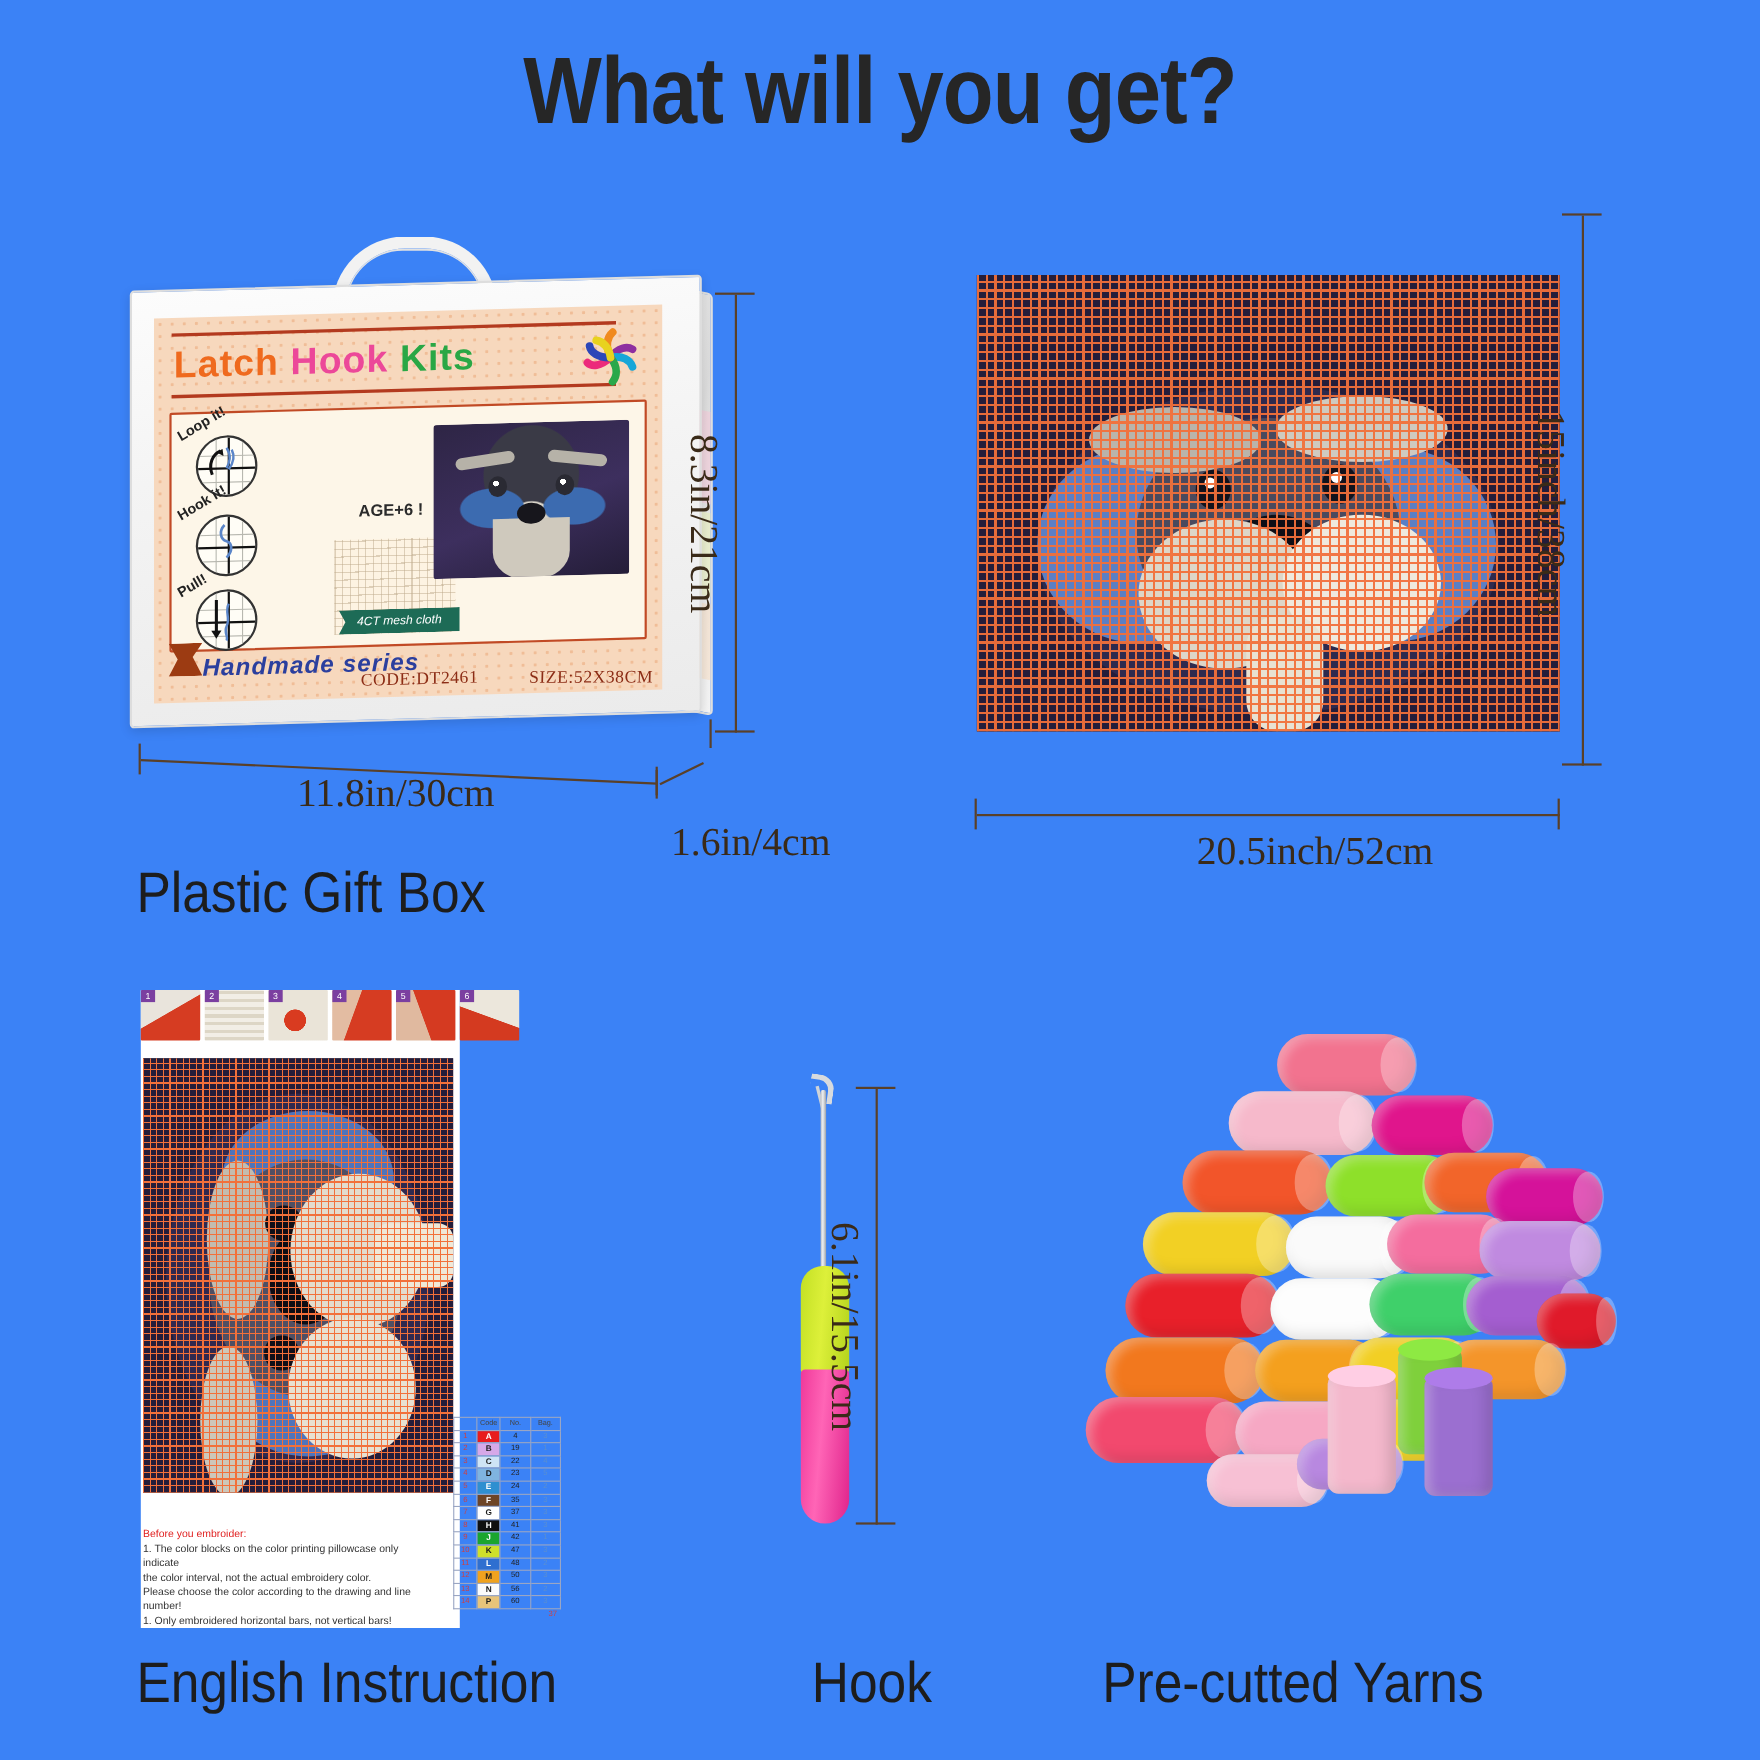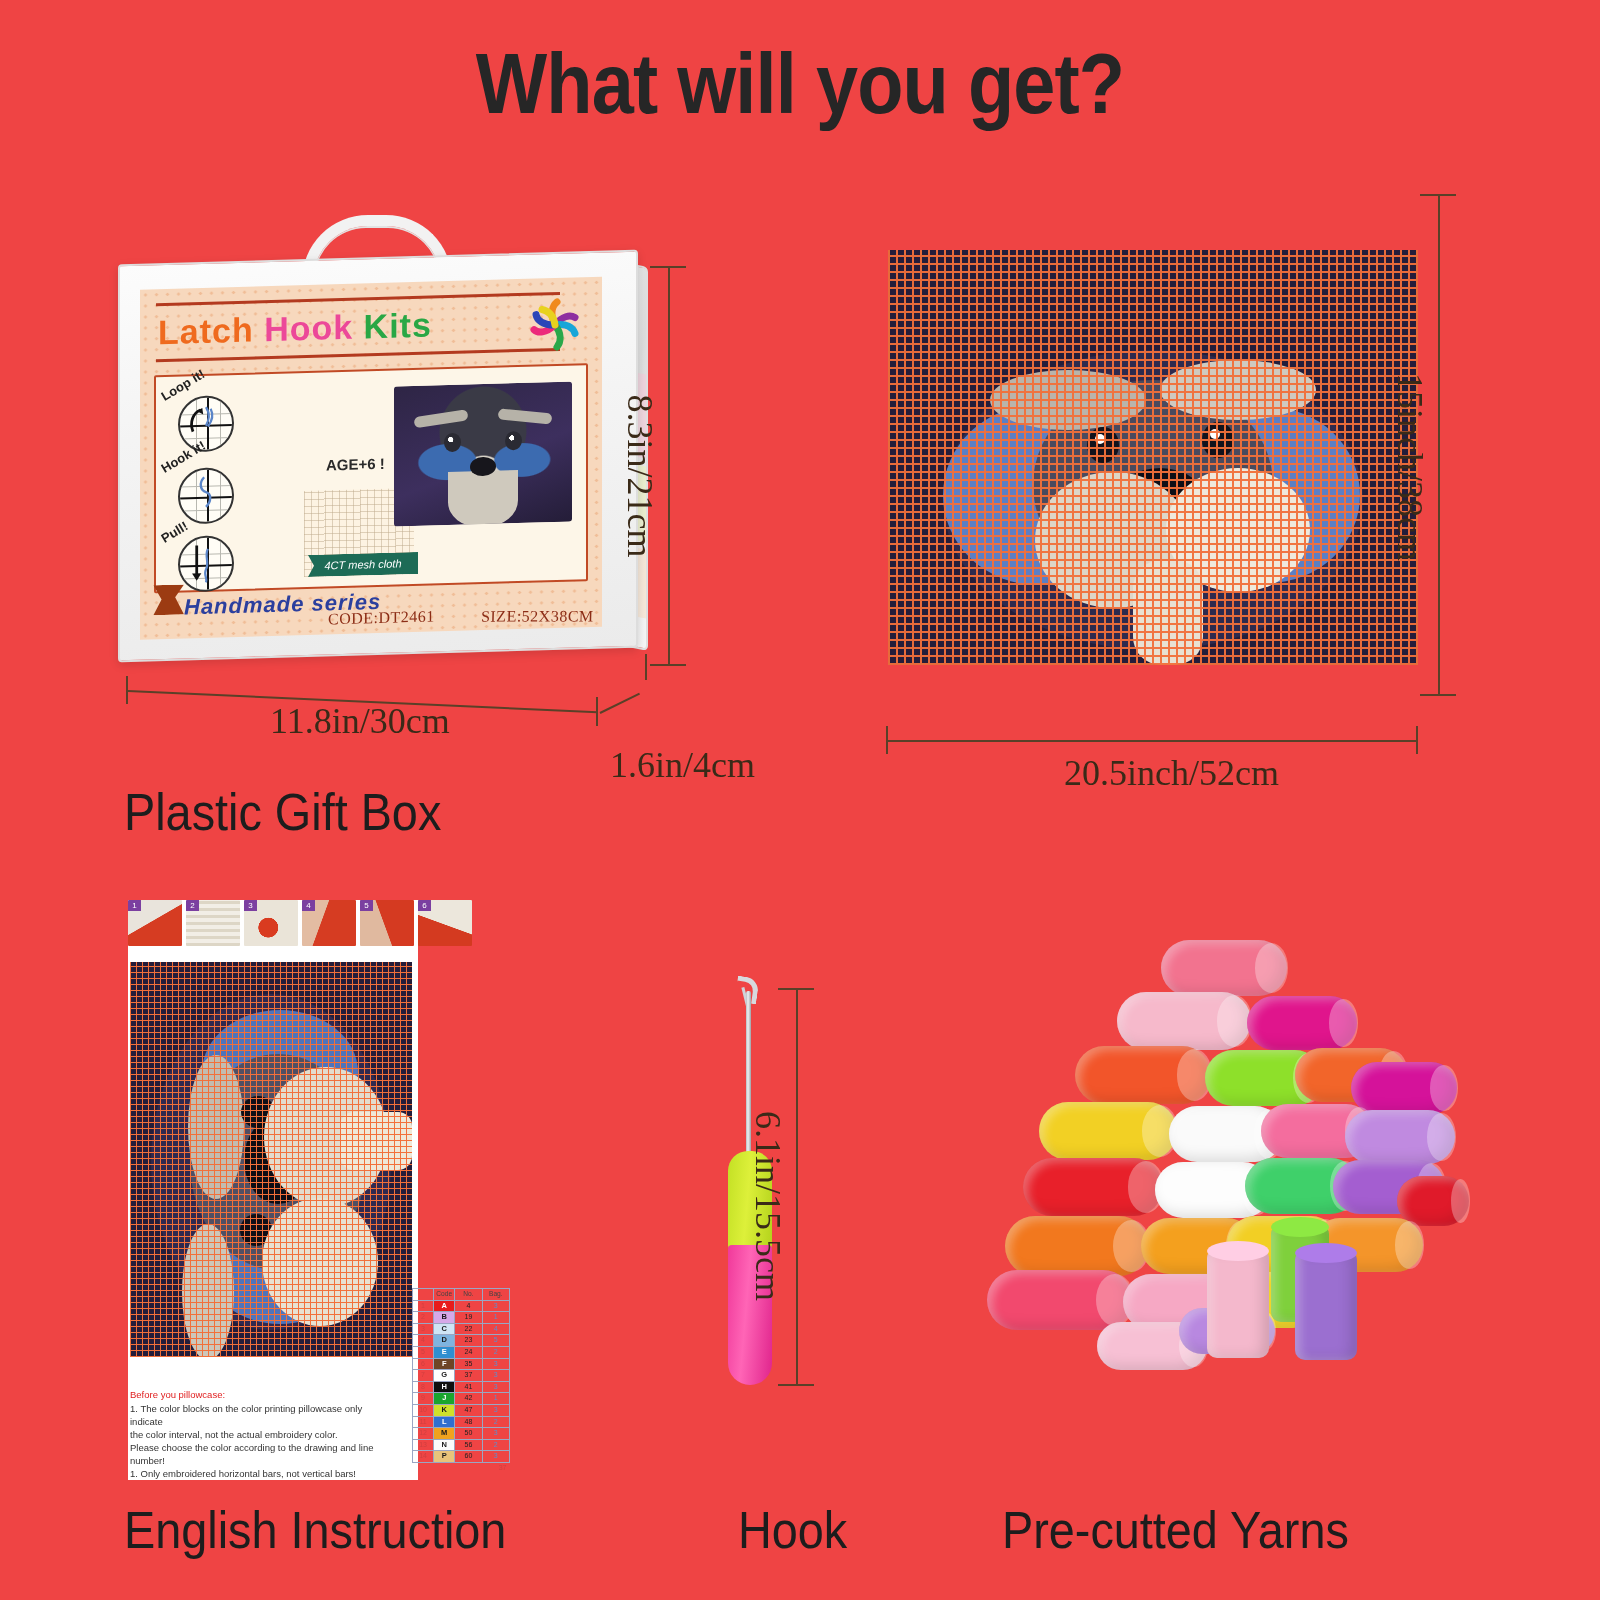--- a/index.html
+++ b/index.html
@@ -2,21 +2,21 @@
 <html><head>
 <meta charset="utf-8">
 <style>
   * { box-sizing: border-box; margin: 0; padding: 0; }
   html, body {
     width: 1600px; height: 1600px;
     background: #ffffff;
     font-family: "Liberation Sans", sans-serif;
     overflow: hidden;
   }
-  .page { position: relative; width: 1600px; height: 1600px; background: #ef4444; }
+  .page { position: relative; width: 1600px; height: 1600px; background: #3b82f6; }
 
   
   .title {
     position: absolute; top: 34px; left: 0; width: 1600px;
     text-align: center;
     font-family: "Liberation Sans", sans-serif;
     font-size: 86px; font-weight: bold;
     color: #262626;
     letter-spacing: -1px;
     transform: scaleX(0.88);
@@ -355,21 +355,21 @@
     <div class="arrowline v" style="left:1438px; top:196px; height:500px;"></div>
     <div class="tick" style="left:1420px; top:194px; width:36px; height:2px;"></div>
     <div class="tick" style="left:1420px; top:694px; width:36px; height:2px;"></div>
     <div class="dim vert" style="left:1410px; top:446px; transform:rotate(90deg) translate(-50%,0); transform-origin:left center;">15inch/38cm</div>
   </div>
 
   <div>
     <div class="arrowline h" style="left:888px; top:740px; width:530px;"></div>
     <div class="tick" style="left:886px; top:726px; width:2px; height:28px;"></div>
     <div class="tick" style="left:1416px; top:726px; width:2px; height:28px;"></div>
-    <div class="dim" style="left:1064px; top:752px;">20.5inch/52cm</div>
+    <div class="dim" style="left:1088px; top:752px;">20.5inch/52cm</div>
   </div>
 
   <div class="sheet">
     <div class="thumbs">
       <div class="thumb" style="background:linear-gradient(150deg,#e9e4dc 45%,#d63c22 46%);">
         <div class="num">1</div>
         </div>
       <div class="thumb" style="background:repeating-linear-gradient(0deg,#ddd6c6 0 3px,#f2eee6 3px 7px),#e7e1d4;">
         <div class="num">2</div>
         </div>
@@ -400,21 +400,21 @@
         <ellipse cx="126" cy="268" rx="16" ry="16" fill="#100f18"></ellipse>
         <ellipse cx="148" cy="198" rx="34" ry="44" fill="#0d0d14"></ellipse>
         <ellipse cx="196" cy="175" rx="62" ry="70" fill="#e3dccd"></ellipse>
         <ellipse cx="190" cy="300" rx="58" ry="64" fill="#e8e1d2"></ellipse>
         <rect x="210" y="150" width="72" height="58" rx="14" fill="#efe8d8"></rect>
       </svg>
       <div class="chartgrid"></div>
     </div>
 
     <div class="beforetxt">
-      <span class="hd">Before you pillowcase:</span>
+      <span class="hd">Before you embroider:</span>
       <span>1. The color blocks on the color printing pillowcase only indicate</span><br>
       <span>the color interval,  not the actual embroidery color.</span><br>
       <span> Please choose the color according to the drawing and line number!</span><br>
       <span>1. Only embroidered horizontal bars, not vertical bars!</span>
     </div>
 
     <table class="ctable">
       <thead>
         <tr>
           <th></th>

